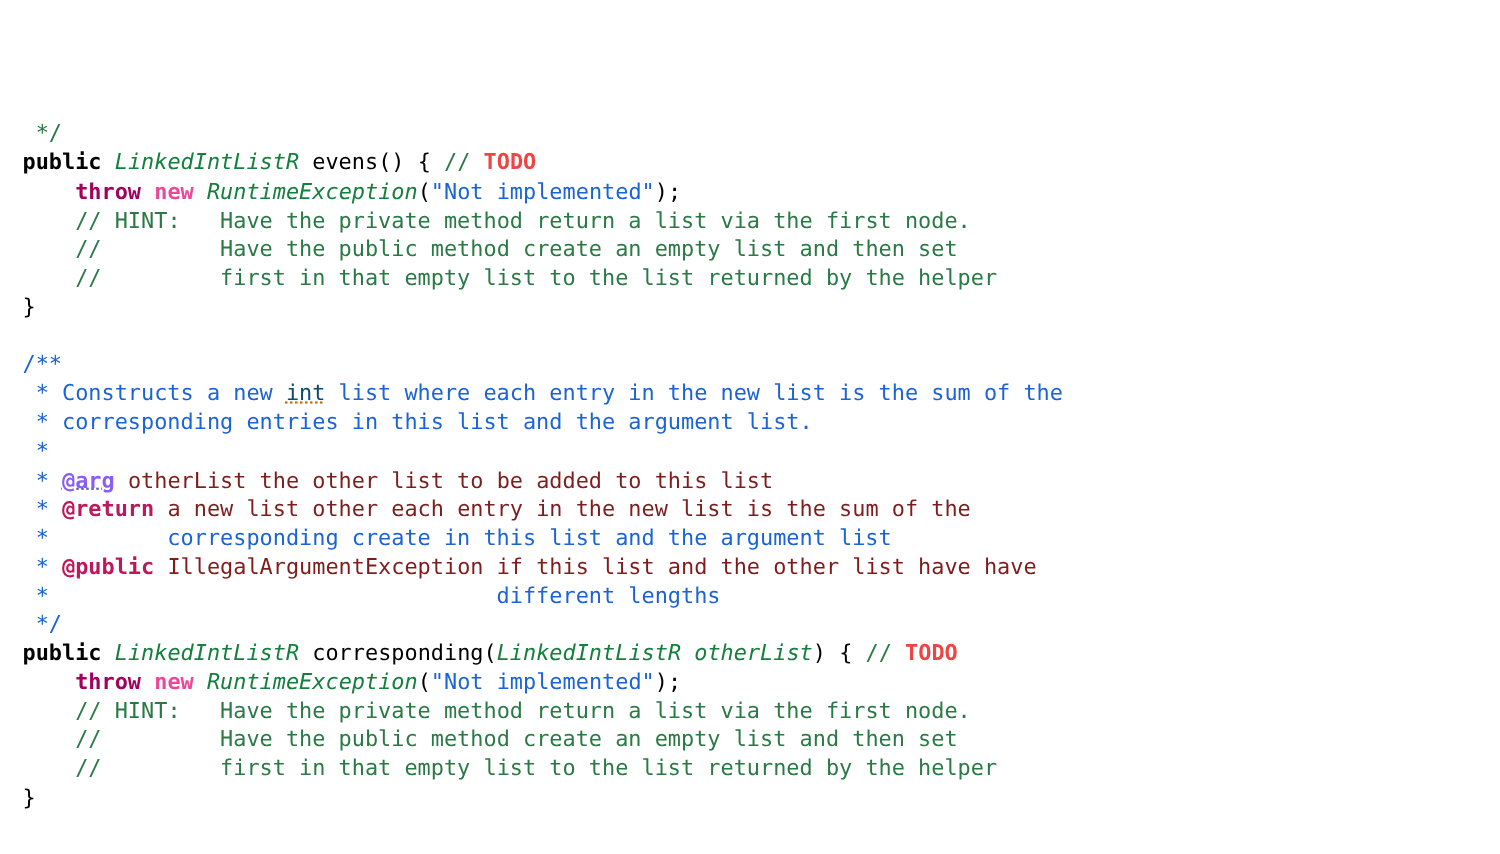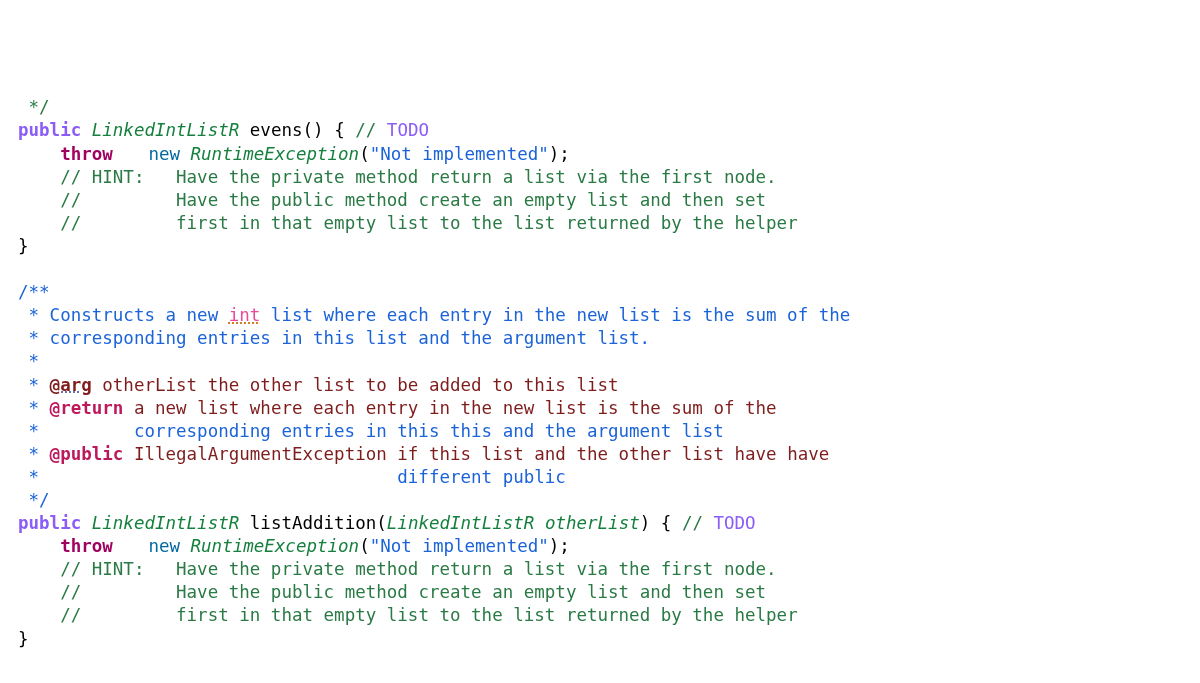--- a/index.html
+++ b/index.html
@@ -8,33 +8,33 @@
     background: #ffffff;
     font-family: "Menlo", "Consolas", "DejaVu Sans Mono", monospace;
     font-size: 17.5px;
     line-height: 1.32;
     white-space: pre;
     color: #000;
   }
   .code {
     padding: 4px 0 0 18px;
   }
-  .kw-public { color: #8b5cf6; font-weight: bold; }
+  .kw-public { color: #000000; font-weight: bold; }
   .kw-throw  { color: #a00060; font-weight: bold; }
-  .kw-new    { color: #0369a1; font-weight: normal; margin-left: 25px; }
+  .kw-new    { color: #ec4899; font-weight: bold; }
   .type      { color: #15803d; font-style: italic; }
   .method    { color: #000; }
   .paren     { color: #000; }
   .brace     { color: #000; }
   .string    { color: #1b63d8; }
-  .todo      { color: #8b5cf6; font-weight: normal; }
+  .todo      { color: #ef4444; font-weight: bold; }
   .comment   { color: #2a7a45; }
   .doccom    { color: #1b63d8; }
-  .doctag    { color: #7f1d1d; font-weight: bold; text-decoration: underline dotted #5b5ea6; }
-  .docword   { color: #ec4899; text-decoration: underline dotted #cc6b00; }
+  .doctag    { color: #8b5cf6; font-weight: bold; text-decoration: underline dotted #5b5ea6; }
+  .docword   { color: #0c4a6e; text-decoration: underline dotted #cc6b00; }
   .docbold   { color: #be185d; font-weight: bold; }
   .doctext   { color: #7f1d1d; }
   .semicolon { color: #000; }
   .topstar   { color: #2a7a45; }
 </style>
 </head>
 <body>
 
 
 
@@ -44,26 +44,26 @@
     <span class="comment">// HINT:   Have the private method return a list via the first node.</span>
     <span class="comment">//         Have the public method create an empty list and then set</span>
     <span class="comment">//         first in that empty list to the list returned by the helper</span>
 <span class="brace">}</span>
 
 <span class="doccom">/**</span>
 <span class="doccom"> * Constructs a new </span><span class="docword">int</span><span class="doccom"> list where each entry in the new list is the sum of the</span>
 <span class="doccom"> * corresponding entries in this list and the argument list.</span>
 <span class="doccom"> *</span>
 <span class="doccom"> * </span><span class="doctag">@arg</span><span class="doctext"> otherList the other list to be added to this list</span>
-<span class="doccom"> * </span><span class="docbold">@return</span><span class="doctext"> a new list where each entry in the new list is the sum of the</span>
-<span class="doccom"> *         corresponding entries in this this and the argument list</span>
+<span class="doccom"> * </span><span class="docbold">@return</span><span class="doctext"> a new list other each entry in the new list is the sum of the</span>
+<span class="doccom"> *         corresponding create in this list and the argument list</span>
 <span class="doccom"> * </span><span class="docbold">@public</span><span class="doctext"> IllegalArgumentException if this list and the other list have have</span>
-<span class="doccom"> *                                  different public</span>
+<span class="doccom"> *                                  different lengths</span>
 <span class="doccom"> */</span>
-<span class="kw-public">public</span> <span class="type">LinkedIntListR</span> <span class="method">listAddition</span><span class="paren">(</span><span class="type">LinkedIntListR</span> <span class="type">otherList</span><span class="paren">)</span> <span class="brace">{</span> <span class="comment">//</span> <span class="todo">TODO</span>
+<span class="kw-public">public</span> <span class="type">LinkedIntListR</span> <span class="method">corresponding</span><span class="paren">(</span><span class="type">LinkedIntListR</span> <span class="type">otherList</span><span class="paren">)</span> <span class="brace">{</span> <span class="comment">//</span> <span class="todo">TODO</span>
     <span class="kw-throw">throw</span> <span class="kw-new">new</span> <span class="type">RuntimeException</span><span class="paren">(</span><span class="string">"Not implemented"</span><span class="paren">)</span><span class="semicolon">;</span>
     <span class="comment">// HINT:   Have the private method return a list via the first node.</span>
     <span class="comment">//         Have the public method create an empty list and then set</span>
     <span class="comment">//         first in that empty list to the list returned by the helper</span>
 <span class="brace">}</span>
 </div>
 
 
 
 

